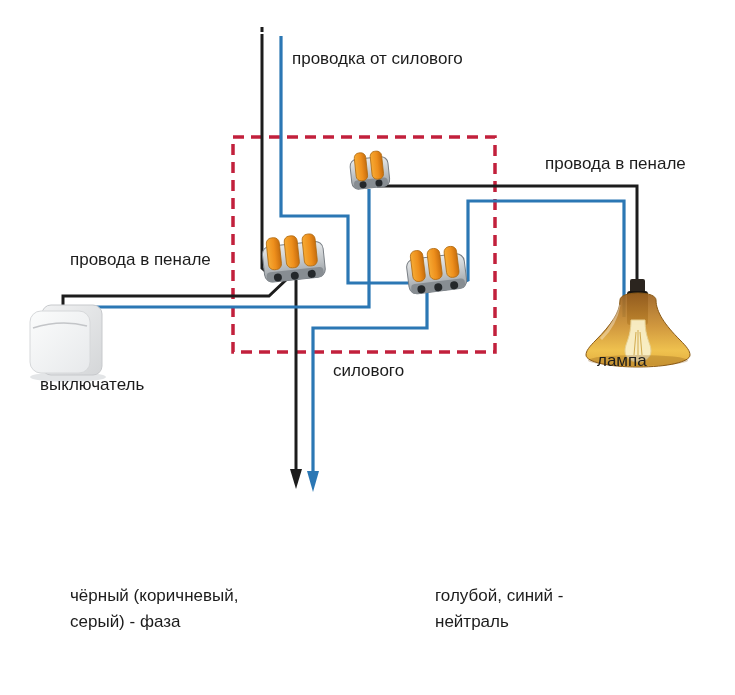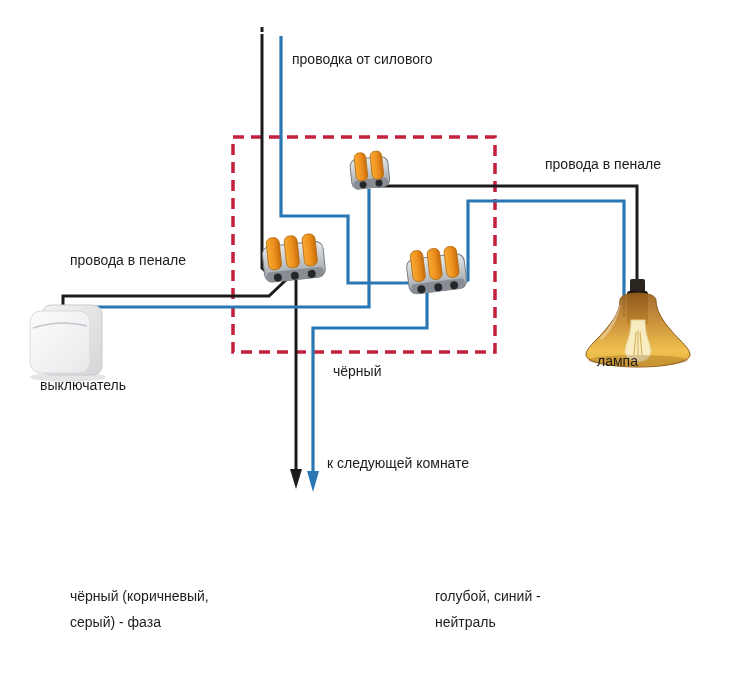--- a/index.html
+++ b/index.html
@@ -6,21 +6,21 @@
   #stage{
     position:relative;
     width:735px;height:695px;
     background:#ffffff;
     font-family:"Liberation Sans","DejaVu Sans",sans-serif;
     overflow:hidden;
   }
   #wiring-svg{position:absolute;left:0;top:0;}
   .lbl{
     position:absolute;
-    font-size:14px;
+    font-size:17px;
     line-height:26px;
     color:#1c1c1c;
     white-space:nowrap;
   }
   .lbl.wrap{white-space:normal;}
 </style>
 </head>
 <body>
 
 <div id="stage">
@@ -135,26 +135,25 @@
     <div>проводка от силового</div>
   </div>
 
   <div class="lbl" style="left:545px;top:151px">провода в пенале</div>
 
   <div class="lbl" style="left:70px;top:247px">провода в пенале</div>
 
   <div class="lbl" style="left:40px;top:372px">выключатель</div>
 
   <div class="lbl wrap" style="left:333px;top:358px;width:180px">
-    <div>чёрный</div>
+    <div>силового</div>
   </div>
 
   <div class="lbl" style="left:597px;top:348px">лампа</div>
 
-  <div class="lbl" style="left:327px;top:450px">к следующей комнате</div>
 
   <div class="lbl wrap" style="left:70px;top:583px;width:200px">
     <div>чёрный (коричневый,</div>
     <div>серый) - фаза</div>
   </div>
 
   <div class="lbl wrap" style="left:435px;top:583px;width:160px">
     <div>голубой, синий -</div>
     <div>нейтраль</div>
   </div>

